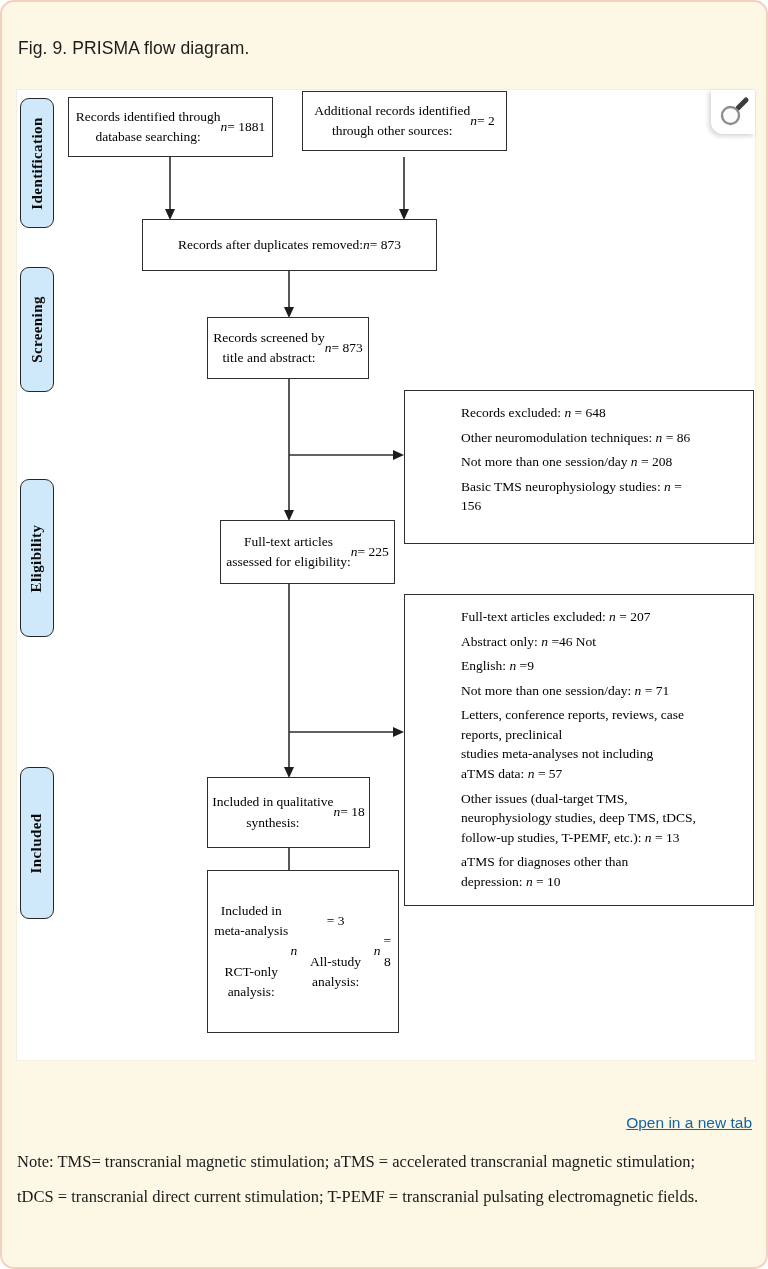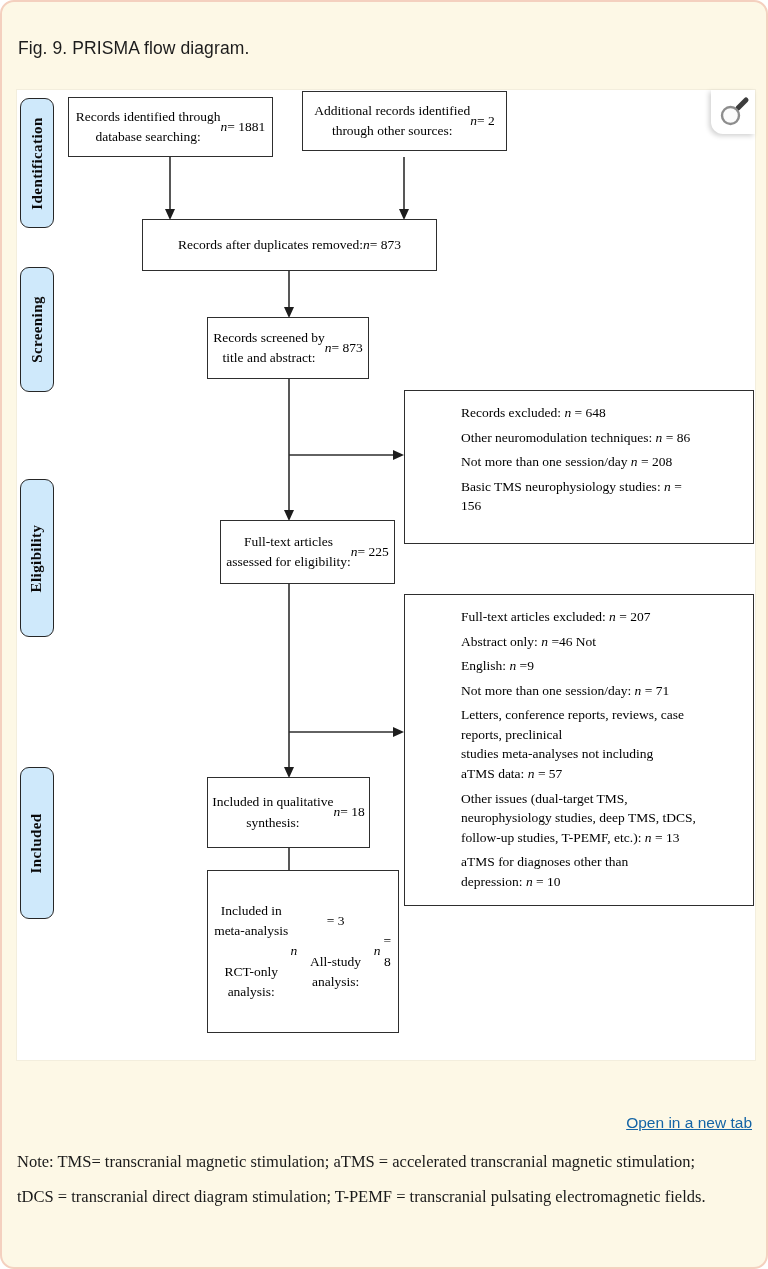--- a/index.html
+++ b/index.html
@@ -157,15 +157,15 @@
     <button class="zoom-btn">
       <svg width="38" height="38" viewBox="0 0 38 38">
         <line x1="24" y1="15" x2="32" y2="7" stroke="#3c3c3c" stroke-width="5" stroke-linecap="round"></line>
         <circle cx="16.5" cy="22.5" r="8.5" fill="#fbfbfb" stroke="#8d8d8d" stroke-width="2.4"></circle>
       </svg>
     </button>
   </div>
 
   <a class="open-link" href="#">Open in a new tab</a>
 
-  <div class="note">Note: TMS= transcranial magnetic stimulation; aTMS = accelerated transcranial magnetic stimulation; tDCS = transcranial direct diagram stimulation; T-PEMF = transcranial pulsating electromagnetic fields.</div>
+  <div class="note">Note: TMS= transcranial magnetic stimulation; aTMS = accelerated transcranial magnetic stimulation; tDCS = transcranial direct current stimulation; T-PEMF = transcranial pulsating electromagnetic fields.</div>
 
 </div>
 
 </body></html>

